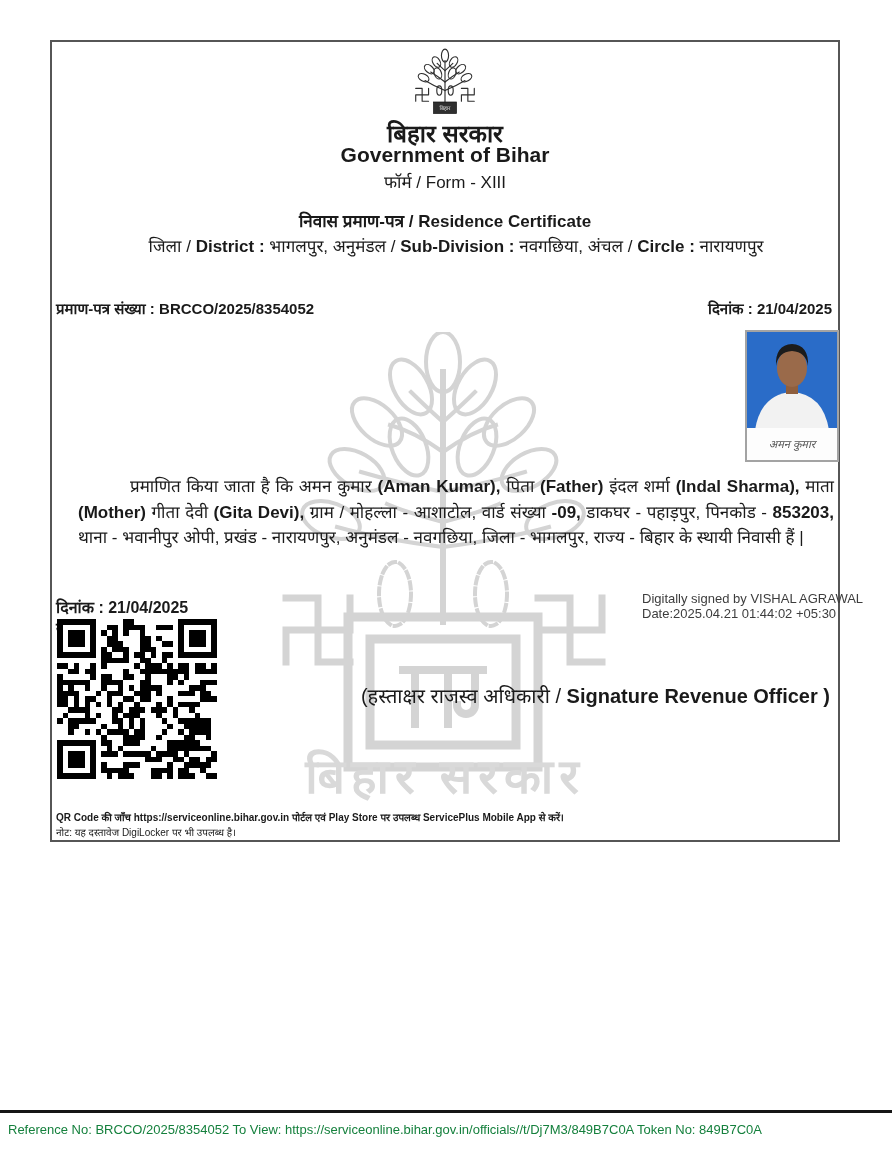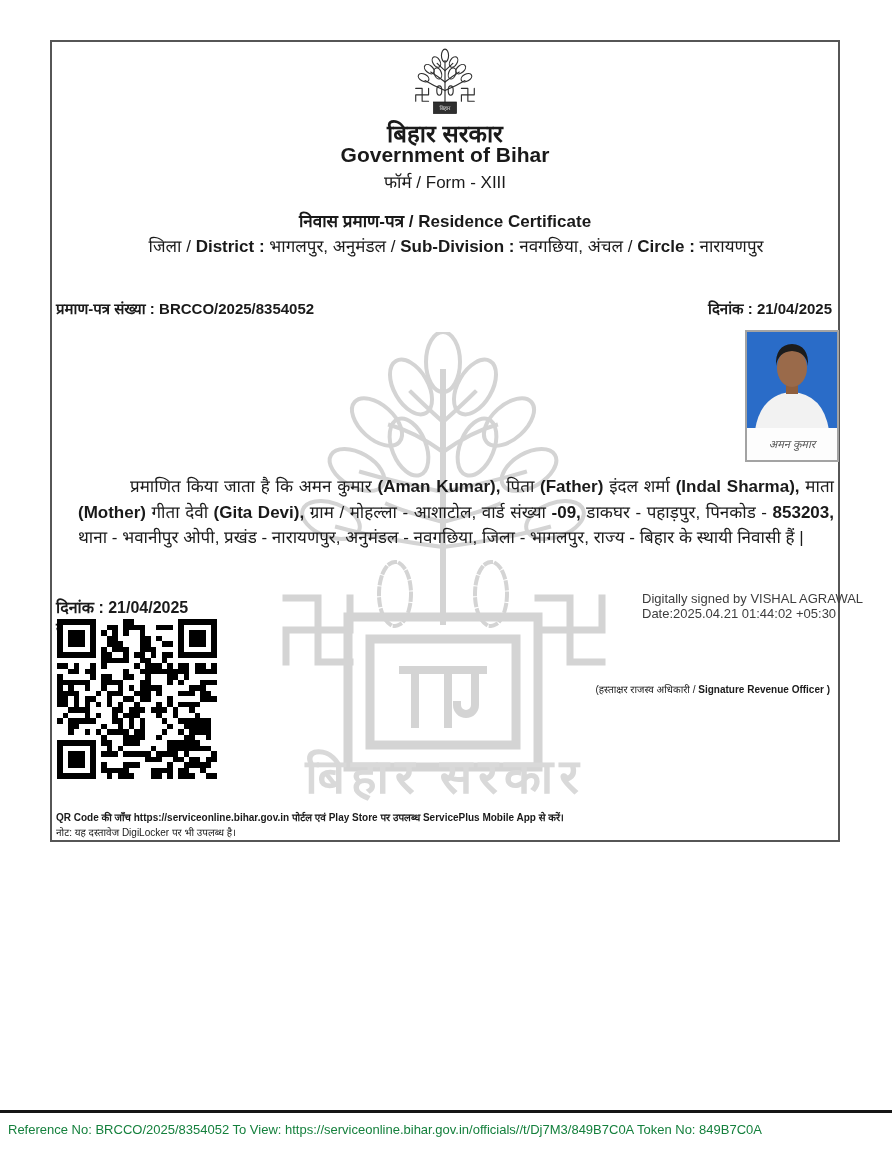--- a/index.html
+++ b/index.html
@@ -32,21 +32,21 @@
   .place-line{top:531px;left:4px;font-size:16px;z-index:2;margin-top:44px;}
   .issue-date-line{top:554px;left:4px;font-size:16px;z-index:2;}
   .issue-date-line .val,.place-line .lbl{font-weight:700;}
   .issue-date-line .lbl{font-weight:700;}
 
   .qr{left:5px;top:577px;width:160px;height:160px;background:#fff;z-index:2;}
   .qr svg{width:160px;height:160px;shape-rendering:crispEdges;}
 
   .digital-sig{left:590px;top:549px;width:240px;font-size:13px;line-height:15px;color:#3d3d3d;z-index:2;}
 
-  .sig-line{top:640px;right:8px;left:300px;text-align:right;font-size:10px;z-index:2;}
+  .sig-line{top:640px;right:8px;left:300px;text-align:right;font-size:20px;z-index:2;}
 
   .notes{left:4px;bottom:0;right:4px;font-size:10px;line-height:15px;font-weight:700;z-index:2;}
   .notes .n2{font-weight:400;}
   .notes .n2 .bseg{font-weight:400;text-align:center;}
 
   .bottom-rule{position:absolute;left:0;top:1110px;width:892px;height:3px;background:#161616;}
   .reference-line{position:absolute;left:8px;top:1122px;font-size:13px;color:#15803d;}
 
   .stroke{fill:none;stroke:#2f2f2f;stroke-width:1.6;stroke-linecap:round;stroke-linejoin:round;}
   .wmstroke{fill:none;stroke:#d4d4d4;stroke-linecap:square;}

